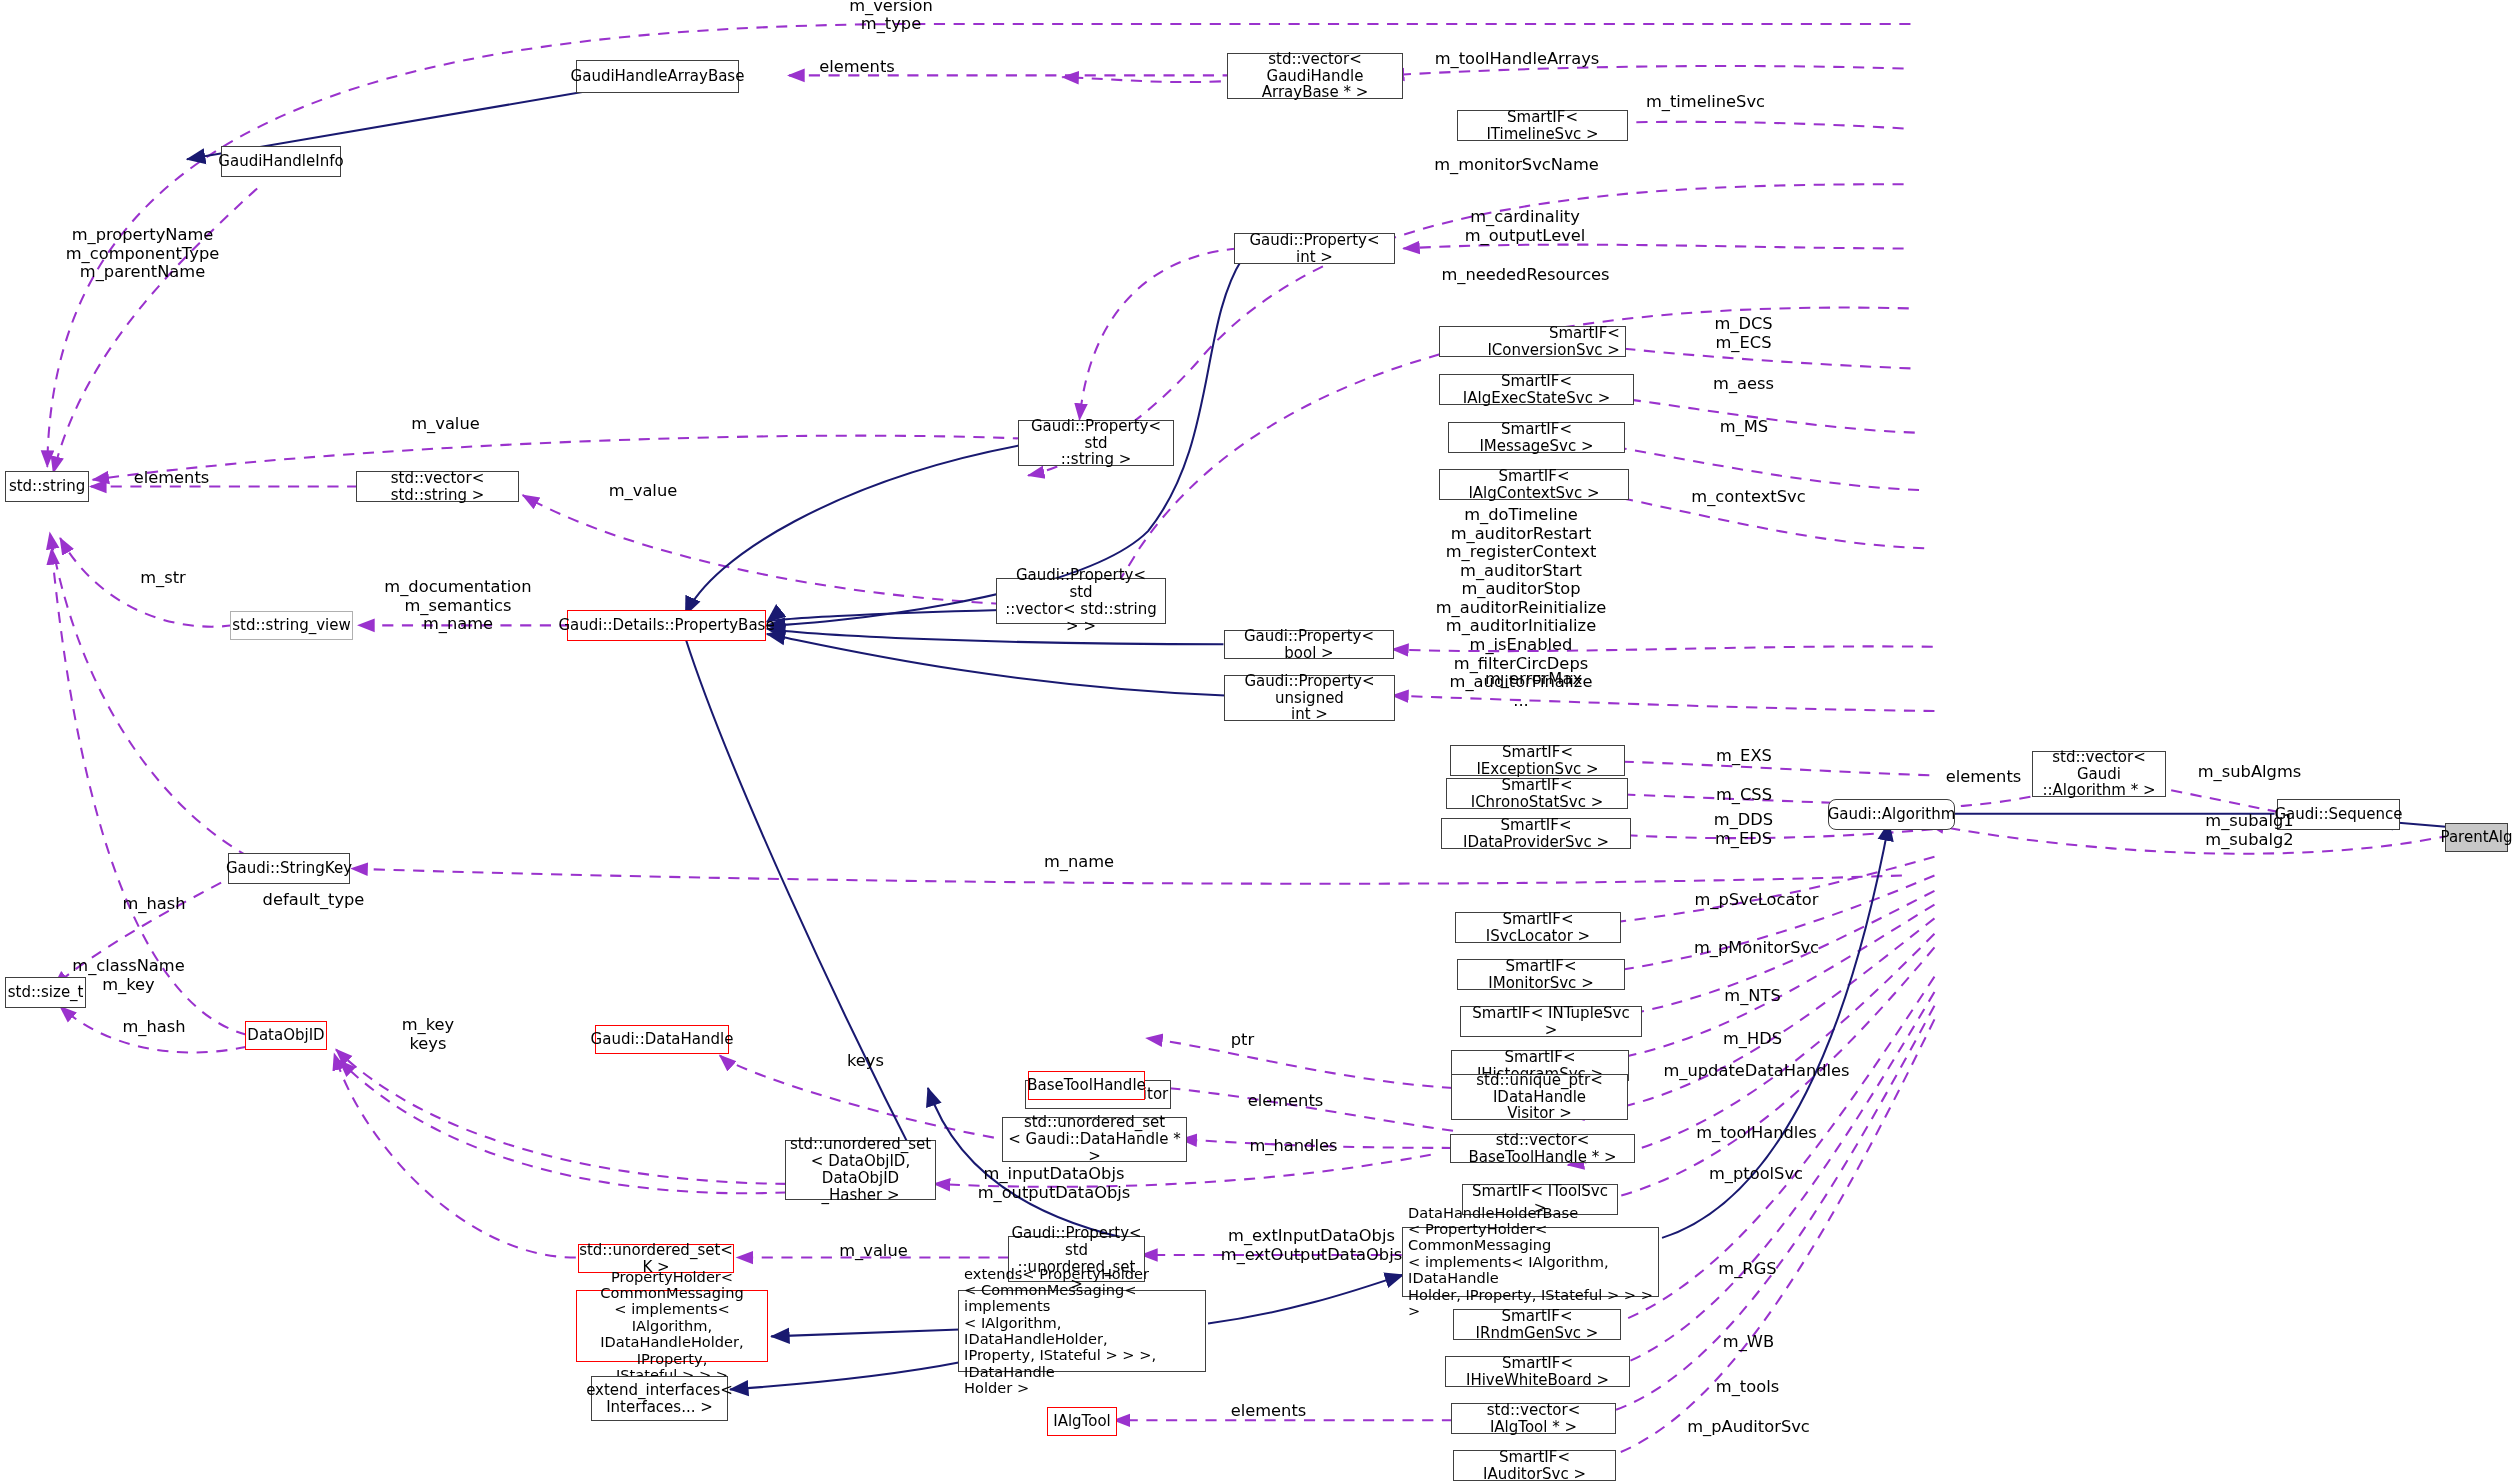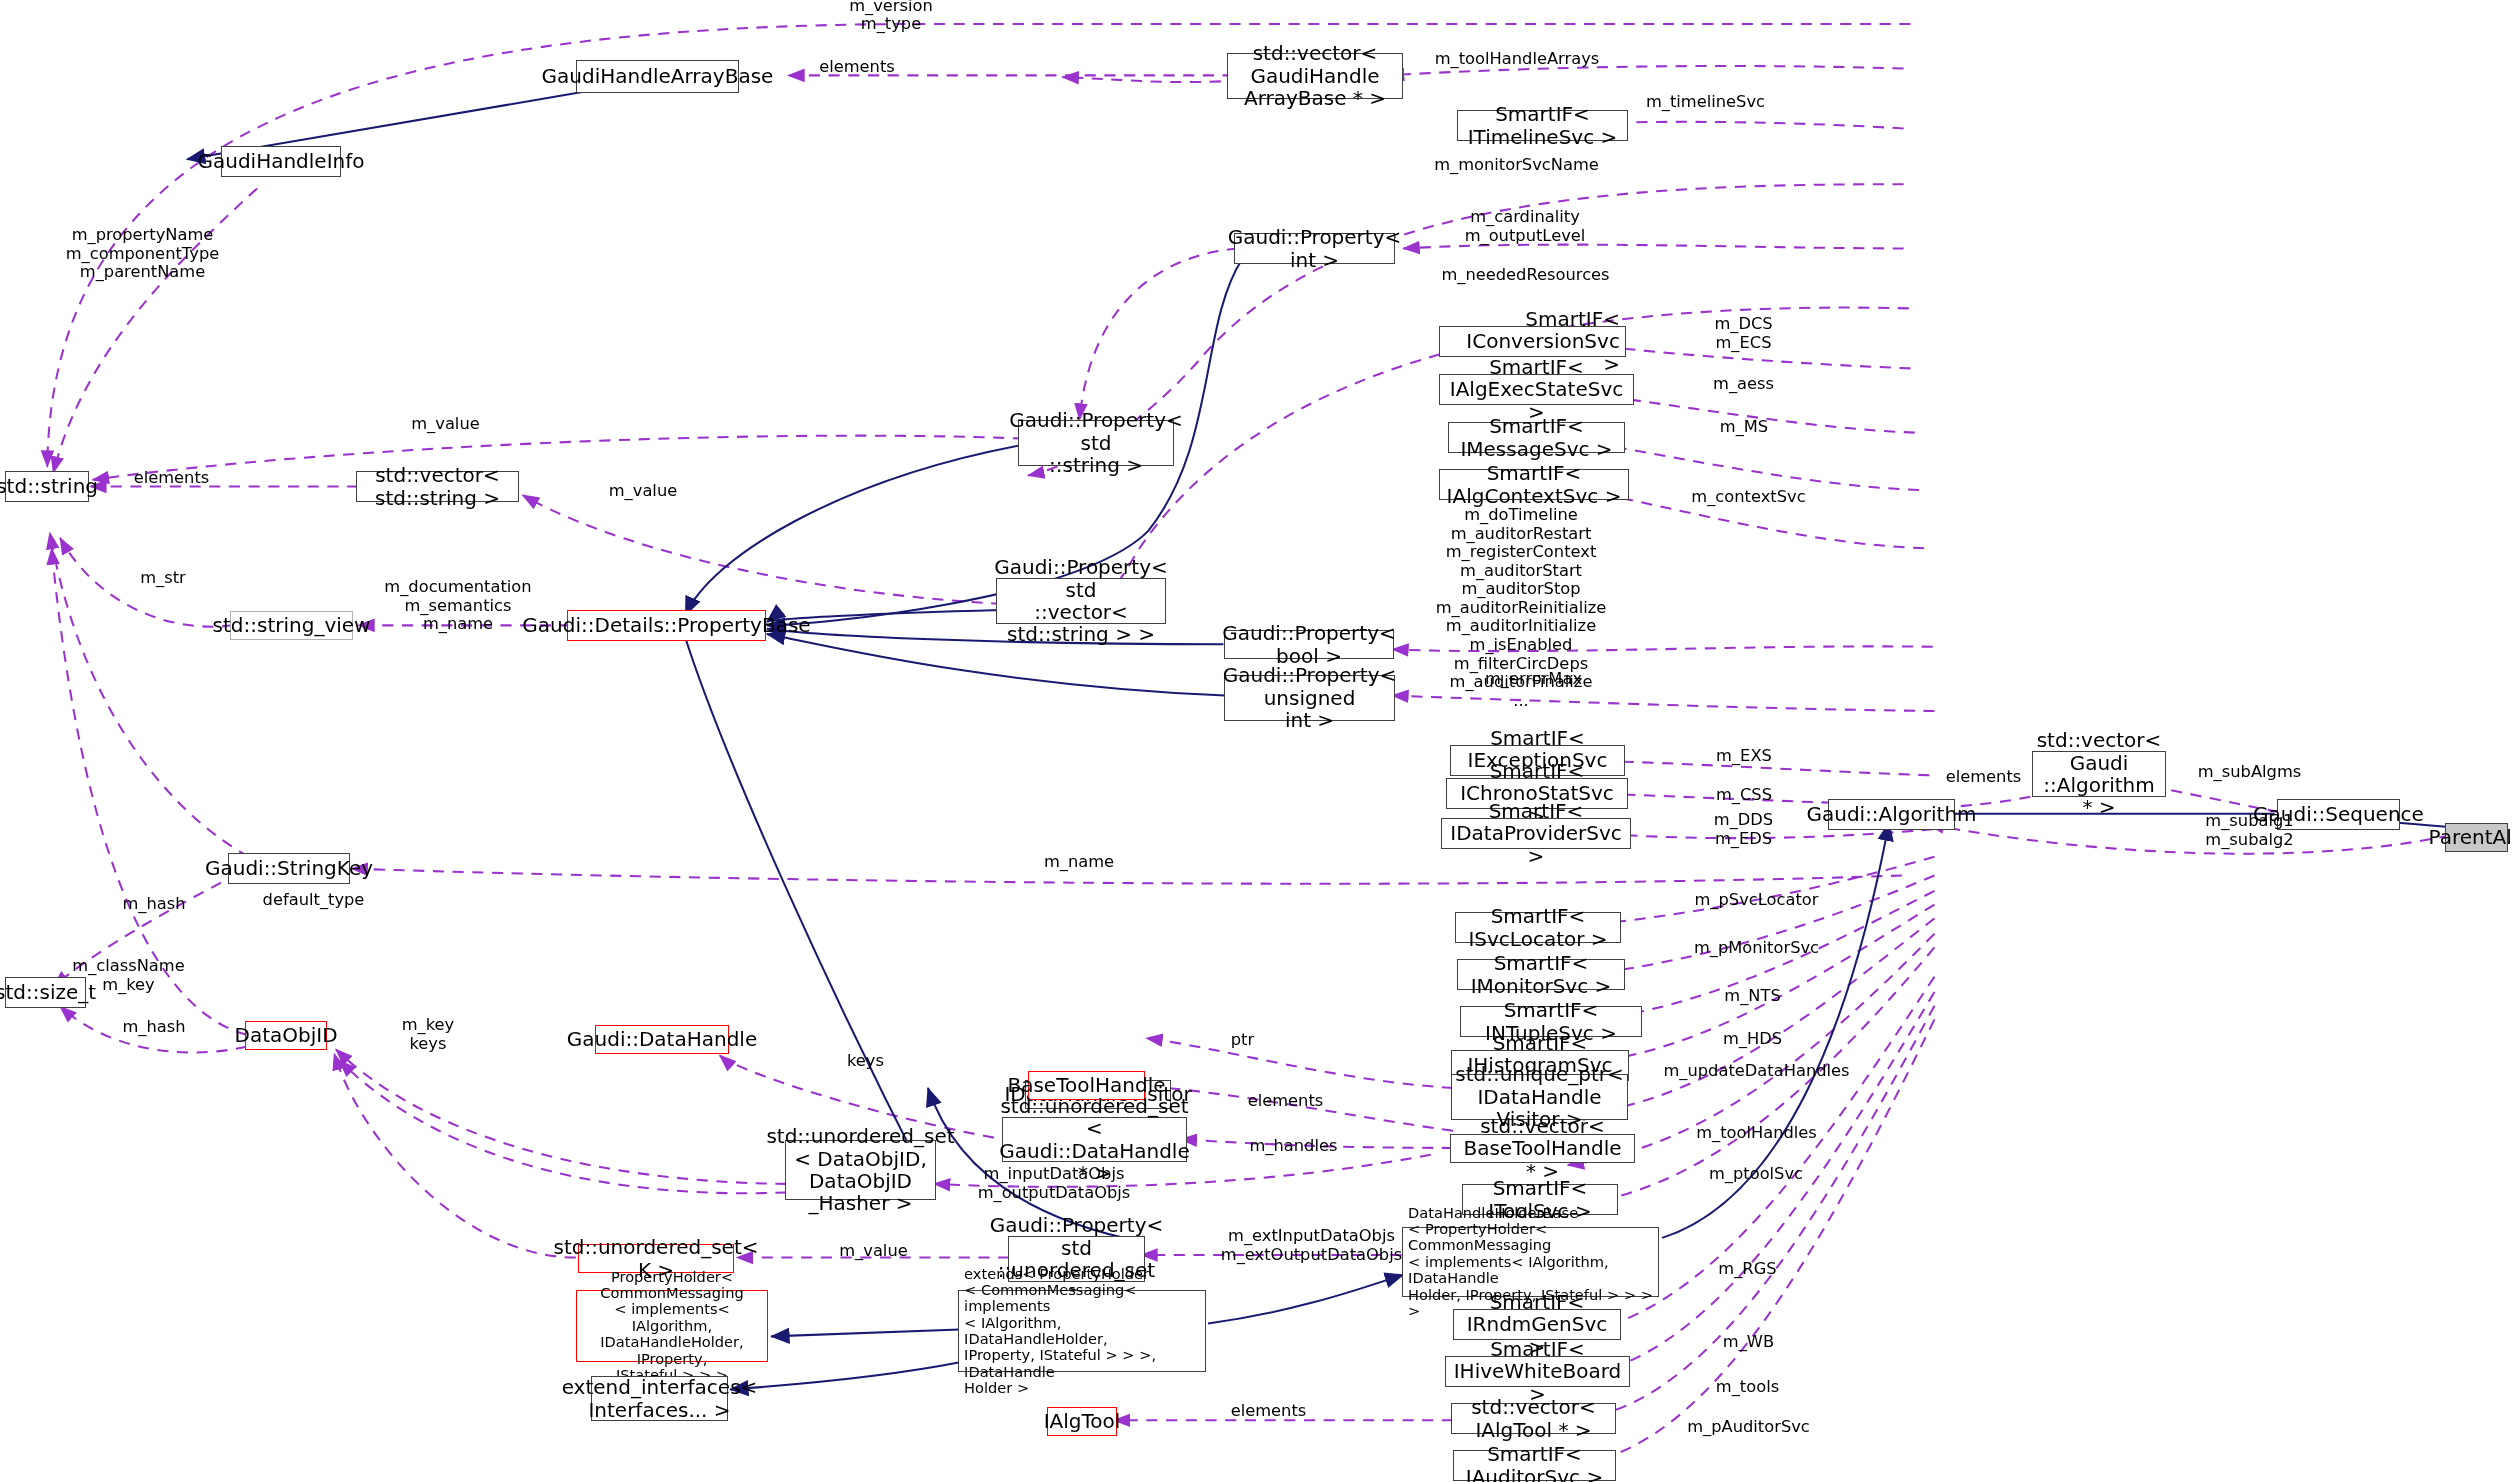--- a/index.html
+++ b/index.html
@@ -7,21 +7,21 @@
   body{font-family:"DejaVu Sans","Liberation Sans",sans-serif;}
   #canvas{position:relative;width:2512px;height:1482px;background:#fff;overflow:hidden;}
   svg#edges{position:absolute;left:0;top:0;width:2512px;height:1482px;pointer-events:none;}
   .node{
     position:absolute;
     box-sizing:border-box;
     background:#ffffff;
     border:1.7px solid #404040;
     display:flex;align-items:center;justify-content:center;
     text-align:center;
-    font-size:20px;
+    font-size:15px;
     line-height:1.12;
     color:#000;
     padding:1.7px 5.1px;
     white-space:pre-line;
     z-index:5;
   }
   .node.red{border-color:#ff0000;}
   .node.grey{background:#c8c8c8;border-color:#404040;}
   .node.faint{border-color:#b0b0b0;}
   .node.left{justify-content:flex-start;text-align:left;}
@@ -210,21 +210,21 @@
   <div class="node" style="left:996px;top:578px;width:170px;height:46px;">Gaudi::Property&lt; std
 ::vector&lt; std::string &gt; &gt;</div>
   <div class="node faint" style="left:230px;top:611px;width:123px;height:29px;">std::string_view</div>
   <div class="node red" style="left:567px;top:610px;width:199px;height:31px;">Gaudi::Details::PropertyBase</div>
   <div class="node" style="left:1224px;top:630px;width:170px;height:29px;">Gaudi::Property&lt; bool &gt;</div>
   <div class="node" style="left:1224px;top:675px;width:171px;height:46px;">Gaudi::Property&lt; unsigned
 int &gt;</div>
   <div class="node" style="left:1450px;top:745px;width:175px;height:31px;">SmartIF&lt; IExceptionSvc &gt;</div>
   <div class="node" style="left:1446px;top:778px;width:182px;height:31px;">SmartIF&lt; IChronoStatSvc &gt;</div>
   <div class="node" style="left:1441px;top:818px;width:190px;height:31px;">SmartIF&lt; IDataProviderSvc &gt;</div>
-  <div class="node" style="left:1828px;top:799px;width:127px;height:31px;">Gaudi::Algorithm</div>
+  <div class="node" style="left:1828px;top:799px;width:127px;height:31px;border-radius:8px;">Gaudi::Algorithm</div>
   <div class="node" style="left:2032px;top:751px;width:134px;height:46px;">std::vector&lt; Gaudi
 ::Algorithm * &gt;</div>
   <div class="node" style="left:2277px;top:799px;width:123px;height:31px;">Gaudi::Sequence</div>
   <div class="node grey" style="left:2445px;top:823px;width:63px;height:29px;">ParentAlg</div>
   <div class="node" style="left:228px;top:853px;width:122px;height:31px;">Gaudi::StringKey</div>
   <div class="node" style="left:1455px;top:912px;width:166px;height:31px;">SmartIF&lt; ISvcLocator &gt;</div>
   <div class="node" style="left:1457px;top:959px;width:168px;height:31px;">SmartIF&lt; IMonitorSvc &gt;</div>
   <div class="node" style="left:1460px;top:1006px;width:182px;height:31px;">SmartIF&lt; INTupleSvc &gt;</div>
   <div class="node" style="left:1451px;top:1050px;width:178px;height:31px;">SmartIF&lt; IHistogramSvc &gt;</div>
   <div class="node" style="left:5.1px;top:977px;width:81px;height:31px;">std::size_t</div>

